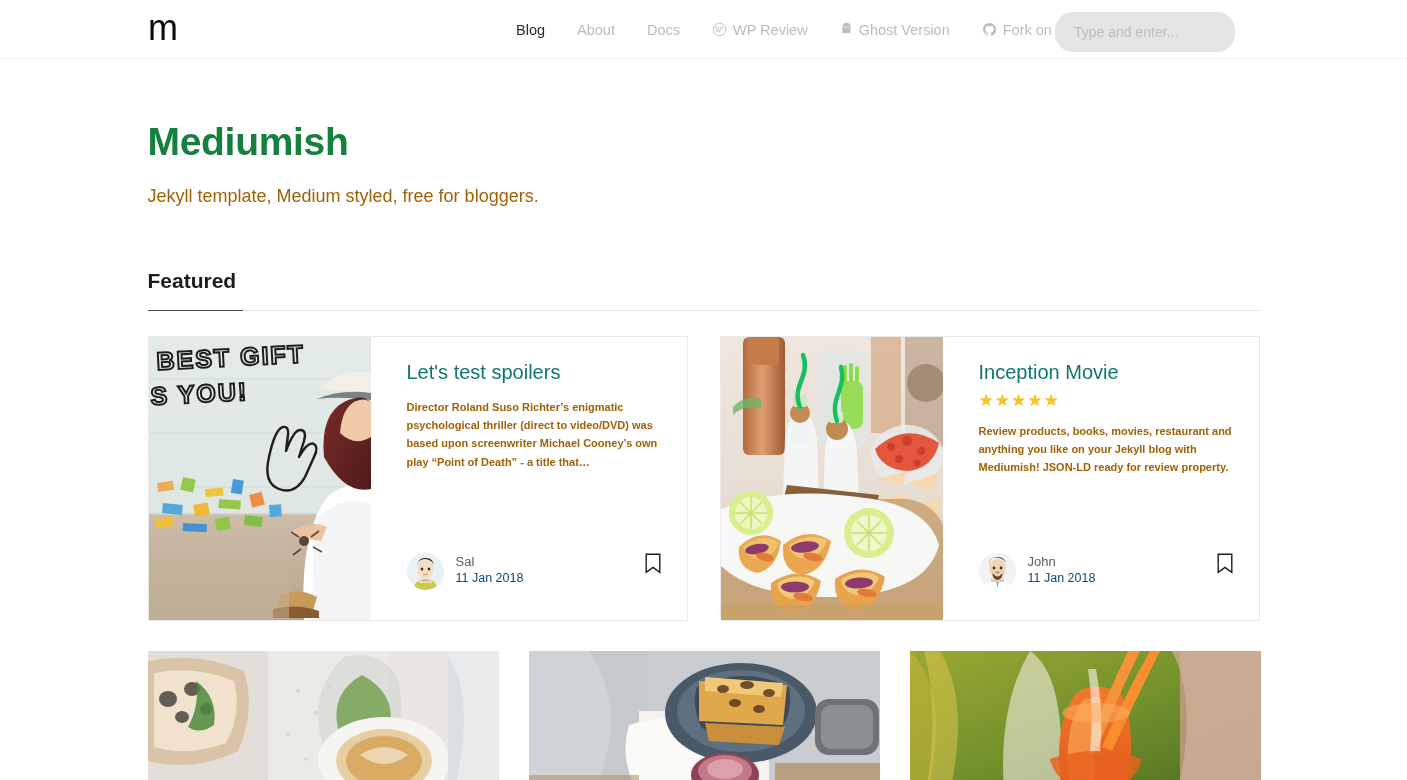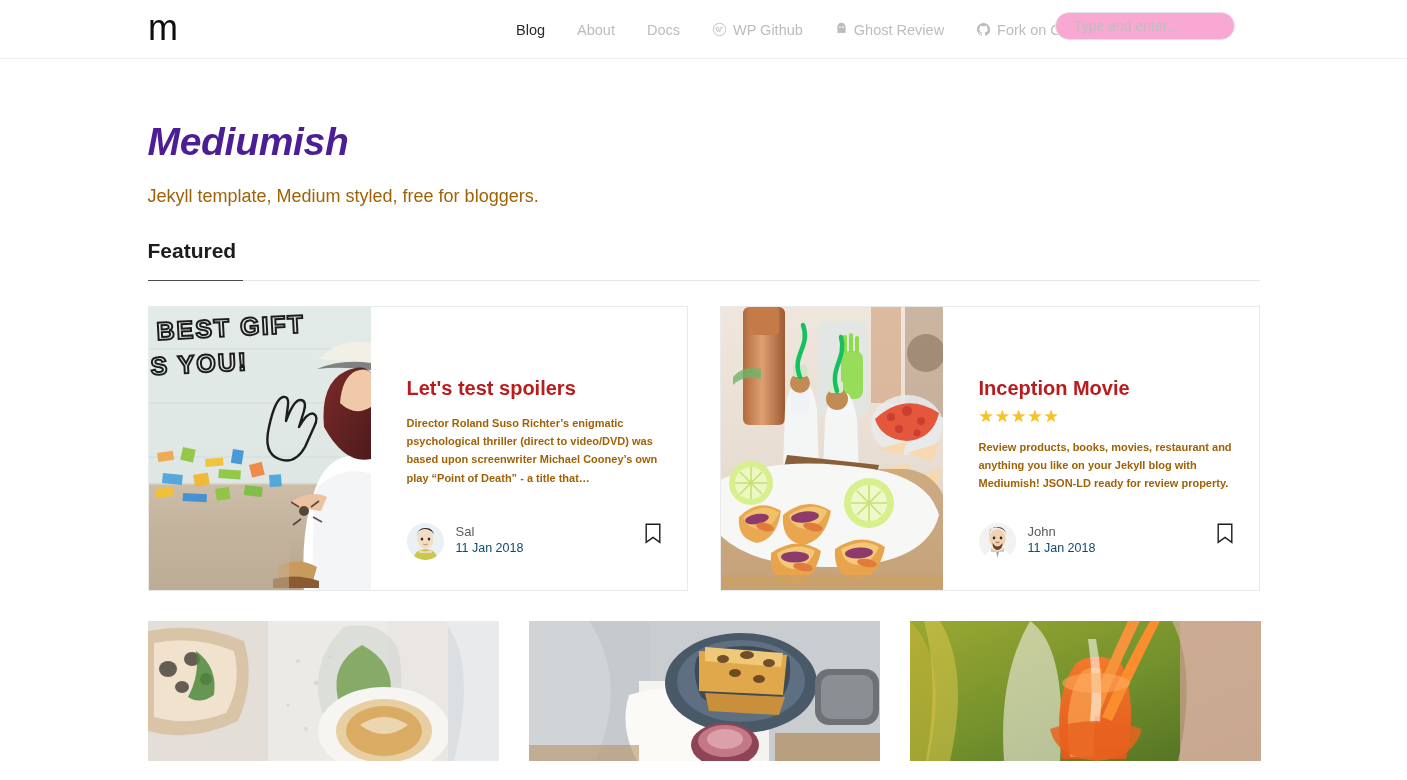--- a/index.html
+++ b/index.html
@@ -56,56 +56,55 @@
   .nav-link .ico { display: inline-flex; align-items: center; }
   .nav-link .ico svg { display: block; }
 
   .search-wrap {
     position: absolute;
     left: 1055px;
     top: 12px;
   }
   .search-input {
     width: 180px;
-    height: 28px;
+    height: 40px;
     border: 1px solid #e3e3e3;
     border-radius: 18px;
     padding: 0 18px;
     font-size: 14px;
     font-family: "Liberation Sans", sans-serif;
     color: #666;
     outline: none;
-    background: #f9a8d4;
+    background: #e5e5e5;
   }
   .search-input::placeholder { color: #bdbdbd; }
 
   
   .container {
     width: 1112px;
     margin: 0 auto;
     padding-left: 0;
   }
   .page-head { padding-top: 62px; }
   .site-title {
     font-size: 39px;
     font-weight: 700;
-    color: #4c1d95;
+    color: #15803d;
     letter-spacing: -0.3px;
     line-height: 1.1;
-    font-style: italic;
   }
   .site-tagline {
     margin-top: 22px;
     font-size: 18px;
     color: #a16207;
     font-weight: 300;
   }
 
   .section-head {
-    margin-top: 32px;
+    margin-top: 62px;
     position: relative;
   }
   .section-title {
     font-size: 21px;
     font-weight: 700;
     color: #1c1c1c;
     padding-bottom: 17px;
     display: inline-block;
   }
   .section-rule {
@@ -146,24 +145,23 @@
   }
   .fcard-body {
     flex: 1;
     padding: 22px 26px 0 36px;
     display: flex;
     flex-direction: column;
     position: relative;
   }
   .fcard-title {
     font-size: 20px;
-    font-weight: 700;
-    color: #b91c1c;
+    font-weight: 400;
+    color: #0f766e;
     line-height: 1.3;
-    margin-top: 46px;
   }
   .stars {
     margin-top: 7px;
     font-size: 17px;
     letter-spacing: 1px;
     line-height: 1;
     position: relative;
     display: inline-block;
   }
   .stars .base { color: #dcdcdc; }
@@ -234,31 +232,31 @@
     <a class="nav-link">
       <span>Docs</span>
     </a>
     <a class="nav-link">
       <span class="ico">
         <svg width="15" height="15" viewBox="0 0 24 24" fill="none" stroke="#bcbcbc" stroke-width="1.4">
           <circle cx="12" cy="12" r="10"></circle>
           <path d="M6 9l2.6 7 1.9-5.2M10.5 10.8L12.3 16 15 9M7 9h3.2M13.3 9H17" stroke-width="1.2" stroke-linecap="round"></path>
         </svg>
       </span>
-      <span>WP Github</span>
+      <span>WP Review</span>
     </a>
     <a class="nav-link">
       <span class="ico">
         <svg width="13" height="15" viewBox="0 0 20 24" fill="#bcbcbc">
           <path d="M10 1C6 1 3.5 4 3.5 8v10.5l2-1.6 2 1.6 2.5-1.8 2.5 1.8 2-1.6 2 1.6V8C16.5 4 14 1 10 1z"></path>
           <circle cx="7.6" cy="8.2" r="1.3" fill="#ffffff"></circle>
           <circle cx="12.4" cy="8.2" r="1.3" fill="#ffffff"></circle>
         </svg>
       </span>
-      <span>Ghost Review</span>
+      <span>Ghost Version</span>
     </a>
     <a class="nav-link">
       <span class="ico">
         <svg width="15" height="15" viewBox="0 0 24 24" fill="#bcbcbc">
           <path d="M12 1.5A10.5 10.5 0 001.5 12c0 4.64 3 8.57 7.18 9.96.52.1.71-.23.71-.5v-1.77c-2.92.64-3.54-1.4-3.54-1.4-.48-1.21-1.17-1.54-1.17-1.54-.95-.65.07-.64.07-.64 1.06.07 1.61 1.09 1.61 1.09.94 1.6 2.46 1.14 3.06.87.1-.68.37-1.14.67-1.4-2.33-.27-4.78-1.17-4.78-5.18 0-1.15.41-2.08 1.08-2.82-.11-.27-.47-1.34.1-2.79 0 0 .88-.28 2.88 1.08a9.9 9.9 0 015.24 0c2-1.36 2.88-1.08 2.88-1.08.57 1.45.21 2.52.1 2.79.67.74 1.08 1.67 1.08 2.82 0 4.02-2.46 4.9-4.8 5.17.38.33.72.97.72 1.96v2.9c0 .28.19.61.72.5A10.5 10.5 0 0022.5 12 10.5 10.5 0 0012 1.5z"></path>
         </svg>
       </span>
       <span>Fork on Github</span>
     </a>
   </nav>

